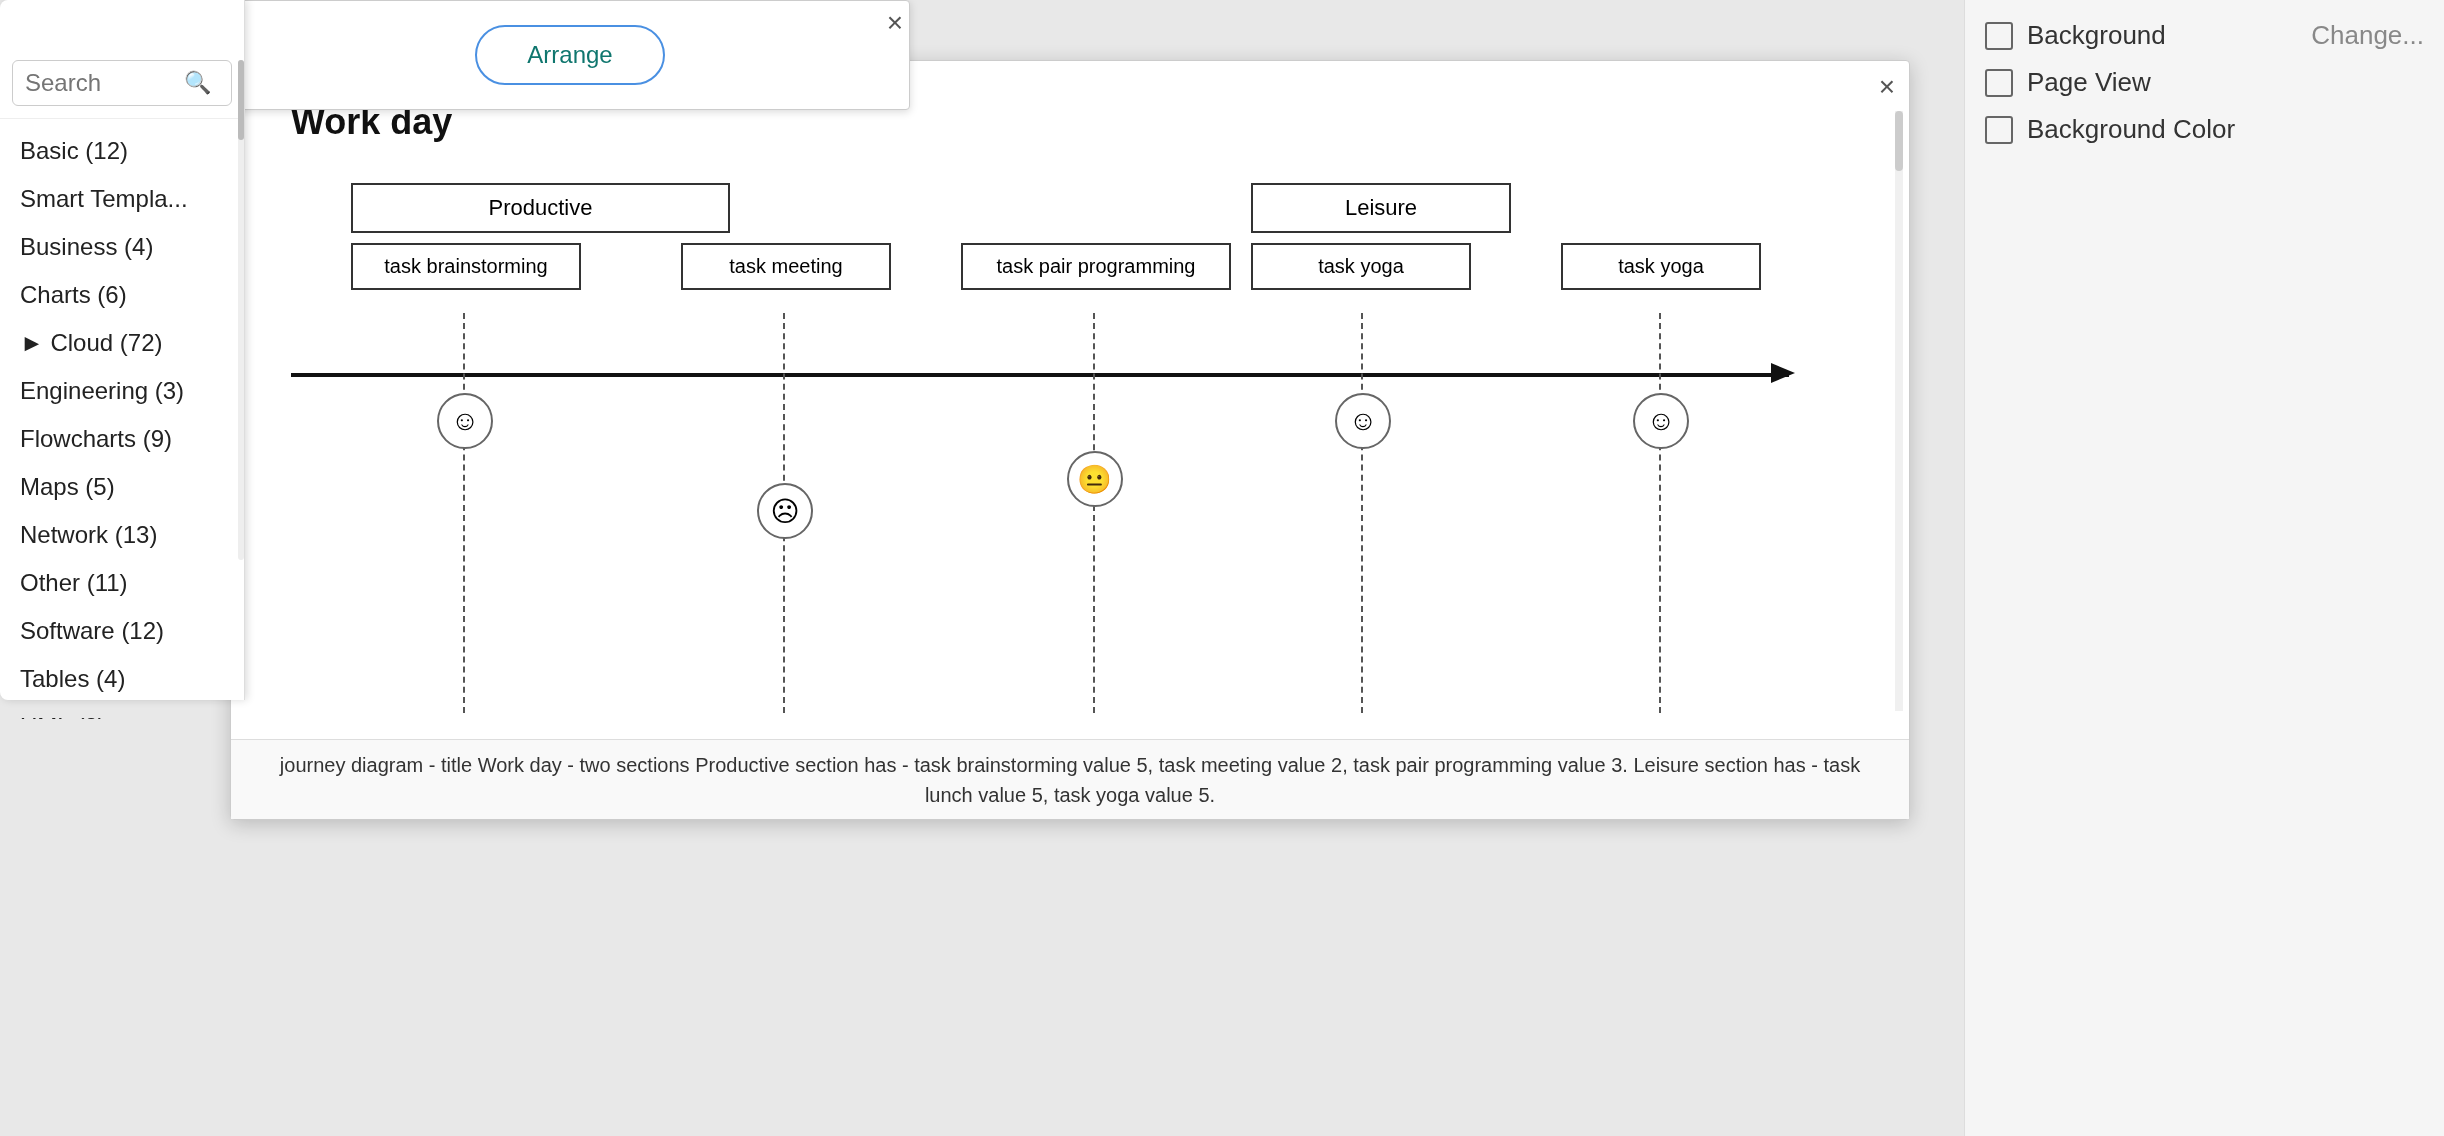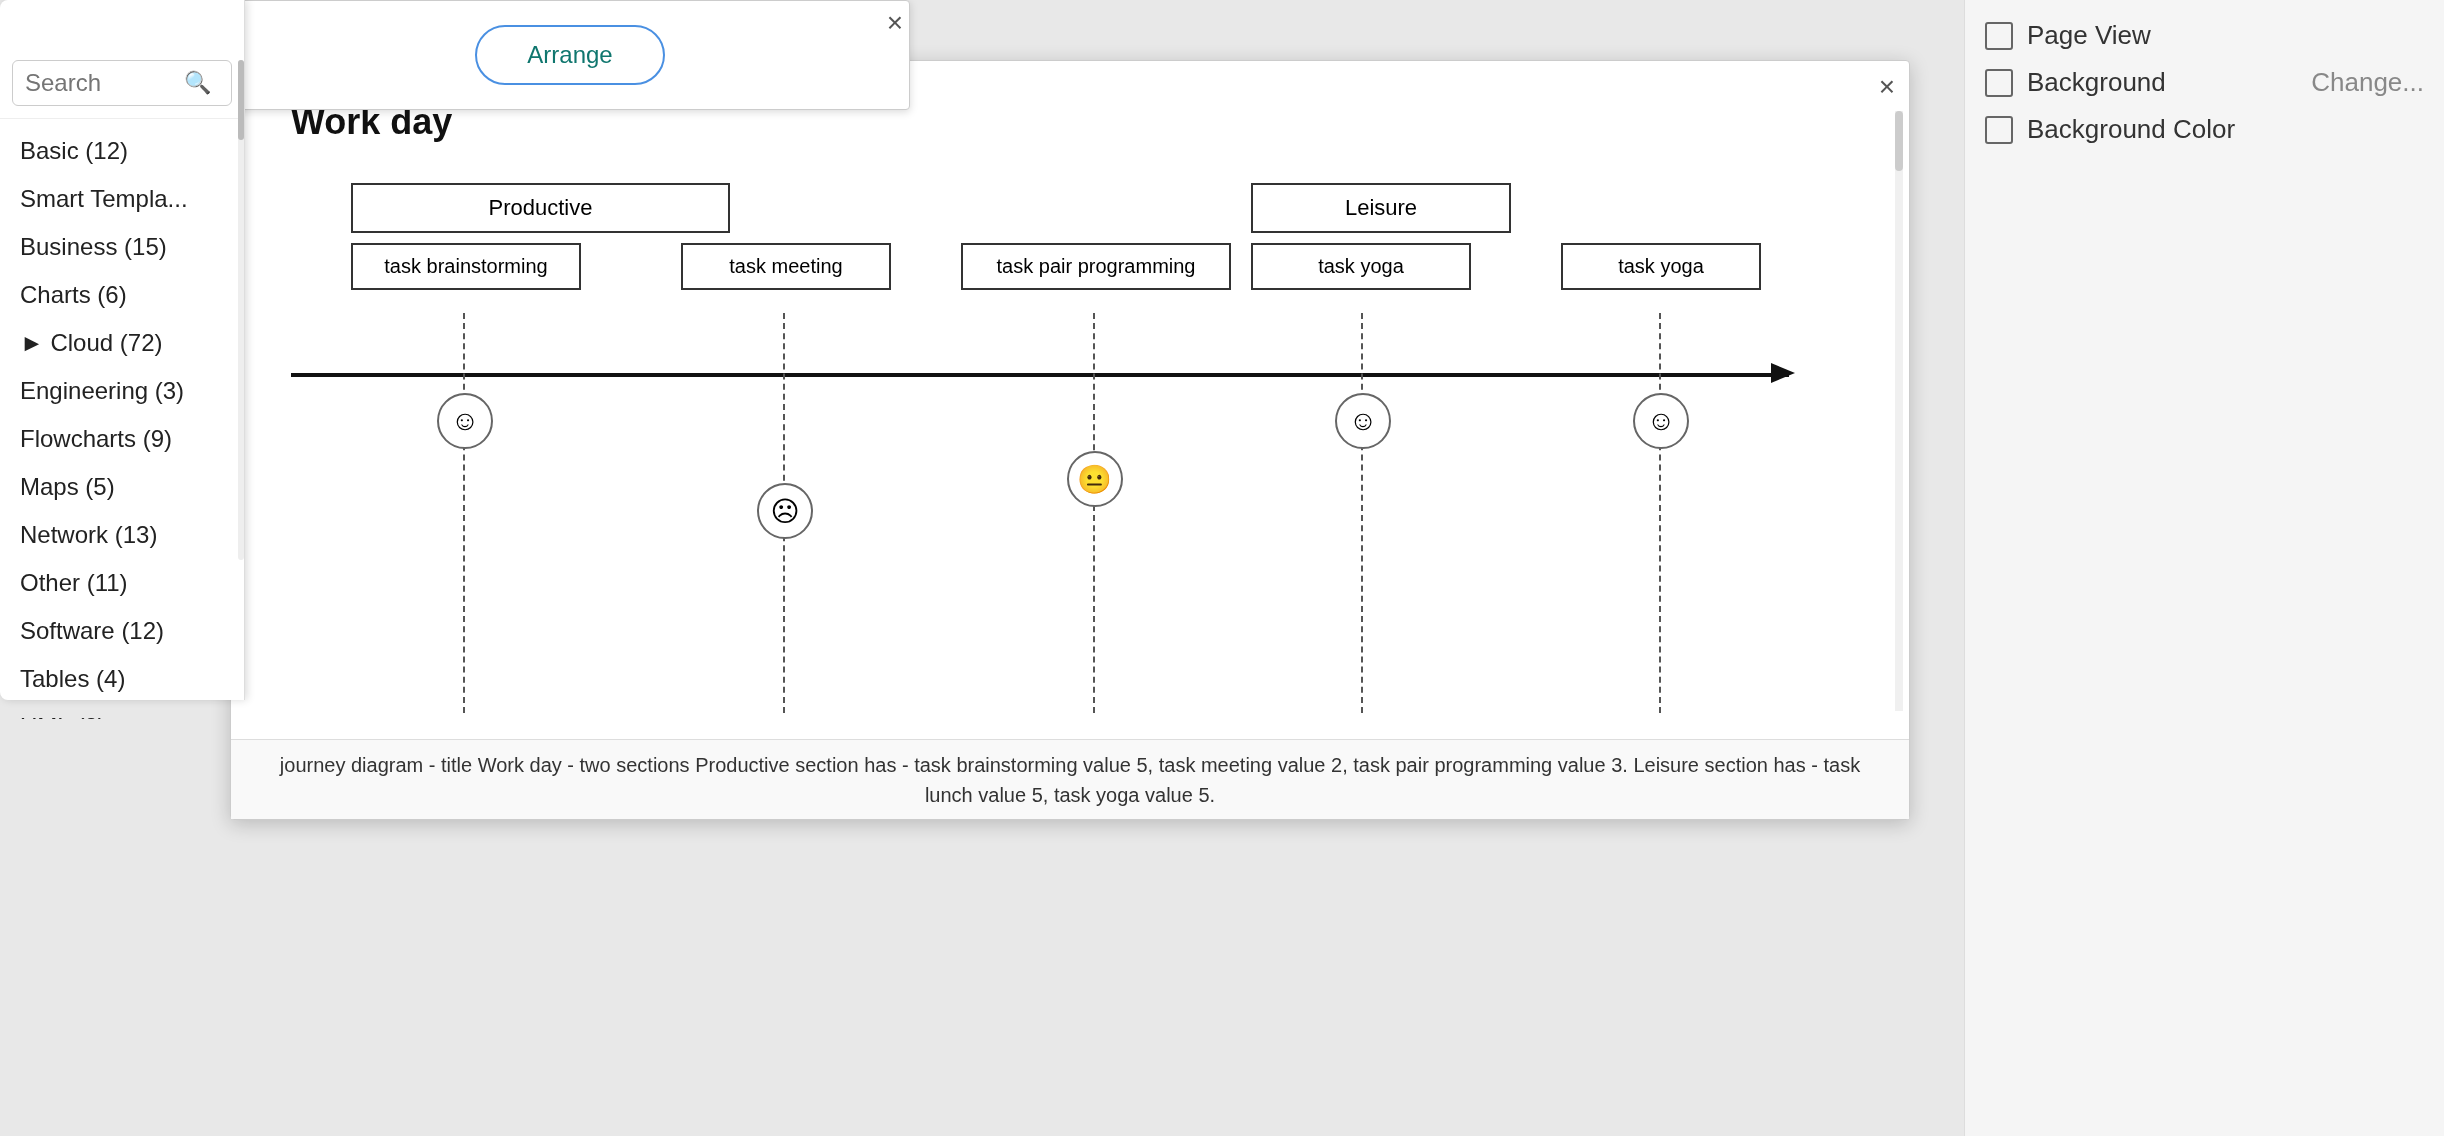--- a/index.html
+++ b/index.html
@@ -311,44 +311,44 @@
       border-radius: 4px;
       z-index: 8;
     }
   </style>
 </head>
 <body>
 
 <div class="right-panel">
   <div class="right-panel-item">
     <span class="checkbox-icon"></span>
-    <span>Page View</span>
+    <span>Background</span>
+    <span class="right-panel-change">Change...</span>
   </div>
   <div class="right-panel-item">
     <span class="checkbox-icon"></span>
-    <span>Background</span>
-    <span class="right-panel-change">Change...</span>
+    <span>Page View</span>
   </div>
   <div class="right-panel-item">
     <span class="checkbox-icon"></span>
     <span>Background Color</span>
   </div>
 </div>
 
 <div class="left-sidebar">
   <div class="search-container">
     <div style="position:relative; width:100%;margin-top:48px;">
       <input class="search-input" type="text" value="" placeholder="Search" style="">
       <span class="search-icon">🔍</span>
     </div>
   </div>
   <ul class="sidebar-list">
     <li>Basic (12)</li>
     <li>Smart Templa...</li>
-    <li>Business (15)</li>
+    <li>Business (4)</li>
     <li>Charts (6)</li>
     <li>► Cloud (72)</li>
     <li>Engineering (3)</li>
     <li>Flowcharts (9)</li>
     <li>Maps (5)</li>
     <li>Network (13)</li>
     <li>Other (11)</li>
     <li>Software (12)</li>
     <li>Tables (4)</li>
     <li>UML (8)</li>

